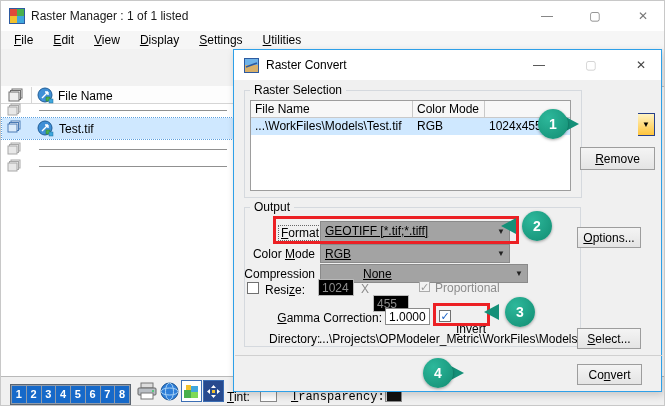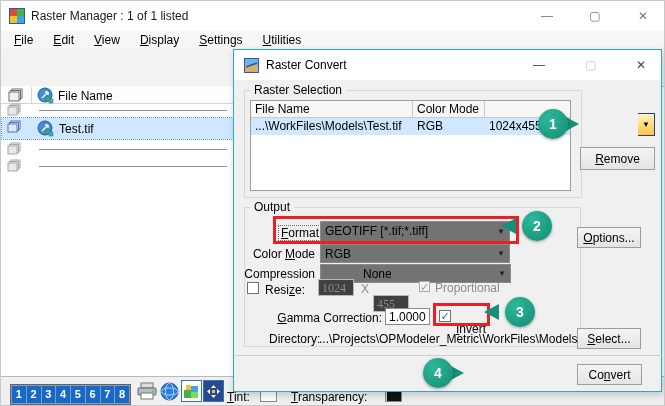--- a/index.html
+++ b/index.html
@@ -27,21 +27,21 @@
   .rowline { height:1px; background:#909090; position:absolute; left:38px; width:188px; }
   .sel-row { left:1px; top:117px; width:231px; height:21px; background:#cfe8ff; outline:1px dotted #5aa0e0; }
   .sel-row-label { left:58px; top:121px; }
 
   
   .bottombar { left:0; top:375px; width:665px; height:31px; background:#f0f0f0; border-top:1px solid #b9b9b9; }
   .pagestrip { left:9px; top:383px; width:121px; height:21px; background:#8f9bab; border:1px solid #5a6470; display:flex; gap:1px; padding:1px; }
   .pagebtn { width:14px; height:17px; background:#1669c9; color:#fff; font-size:11px; font-weight:bold; text-align:center; line-height:17px; }
   .tint-label { left:226px; top:389px; }
   .swatch-white { left:259px; top:387px; width:17px; height:14px; background:#fff; border:1px solid #8a8a8a; }
-  .transp-label { left:290px; top:389px; }
+  .transp-label { left:290px; top:389px;font-family:Liberation Mono, monospace; }
   .swatch-black { left:384px; top:387px; width:17px; height:14px; background:#111; border:1px solid #8a8a8a; box-shadow:1px 1px 0 #cfcfcf inset; }
   .miscbtn { top:379px; width:21px; height:22px; display:flex; align-items:center; justify-content:center; }
   .bordered { border:1px solid #3c6eb4; background:#fff; }
   .movebg { background:#274a8e; }
 
   
   .dialog { left:232px; top:48px; width:429px; height:343px; background:#f0f0f0;
             border:1px solid #2ea0e8; box-shadow:2px 3px 8px rgba(0,0,0,.18); }
   .dlg-titlebar { left:0; top:0; width:427px; height:30px; background:#ffffff; }
   .dlg-title { left:32px; top:8px; }
@@ -64,36 +64,36 @@
          font-size:12px; color:#000; display:flex; align-items:center; justify-content:center; }
   .btn-add { left:346px; top:63px; width:58px; height:23px;
              background:linear-gradient(#fff3c4,#ffc53d); border:1px solid #27408b; }
   .btn-add-arrow { left:404px; top:63px; width:17px; height:23px;
              background:linear-gradient(#fff3c4,#ffc53d); border:1px solid #27408b; border-left:none; font-size:8px; }
   .btn-remove { left:346px; top:97px; width:75px; height:23px; }
   .btn-options { left:343px; top:177px; width:64px; height:21px; }
   .btn-select { left:343px; top:278px; width:64px; height:21px; }
   .btn-convert { left:343px; top:314px; width:65px; height:21px; }
 
-  .dd { background:#737373; border:1px solid #8a8a8a; height:21px; padding:2px 16px 2px 4px; white-space:nowrap; overflow:hidden; }
+  .dd { background:#a3a3a3; border:1px solid #8a8a8a; height:21px; padding:2px 16px 2px 4px; white-space:nowrap; overflow:hidden;text-decoration:underline; }
   .dd .ddcaret { position:absolute; right:4px; top:5px; font-size:8px; color:#222; }
   .dd-format { left:86px; top:171px; width:190px; }
   .dd-cmode  { left:86px; top:194px; width:190px; height:19px; }
-  .dd-compr  { left:86px; top:214px; width:191px; height:19px;padding-left:42px; }
+  .dd-compr  { left:86px; top:214px; width:208px; height:19px;padding-left:42px; }
 
   .rlabel { text-align:right; white-space:nowrap; }
   .lab-format { left:44px; top:175px; border:1px dotted #666; padding:0 2px; }
   .lab-cmode { left:0px; top:197px; width:81px; }
   .lab-compr { left:0px; top:217px; width:81px; }
 
   .cb { width:12px; height:12px; background:#fff; border:1px solid #707070; font-size:11px; line-height:11px;
         text-align:center; color:#1a62c5; }
   .cb.dis { border-color:#ababab; color:#9a9a9a; background:#f3f3f3; }
   .field { background:#fff; border:1px solid #8a8a8a; padding:1px 3px; height:17px; }
-  .field.dis { background:#404040; color:#8c8c8c; border-color:#b9b9b9;font-family:Liberation Serif, serif; }
+  .field.dis { background:#000000; color:#8c8c8c; border-color:#b9b9b9; }
 
   .row-resize-cb { left:13px; top:232px; }
   .lab-resize { left:31px; top:233px; }
   .f-rw { left:84px; top:229px; width:36px; }
   .lab-x { left:127px; top:232px; }
   .f-rh { left:139px; top:229px; width:36px;margin-top:16px; }
   .cb-prop { left:185px; top:231px; width:11px; height:11px; }
   .lab-prop { left:201px; top:231px; color:#8c8c8c; }
 
   .lab-gamma { left:20px; top:261px; width:128px; }

